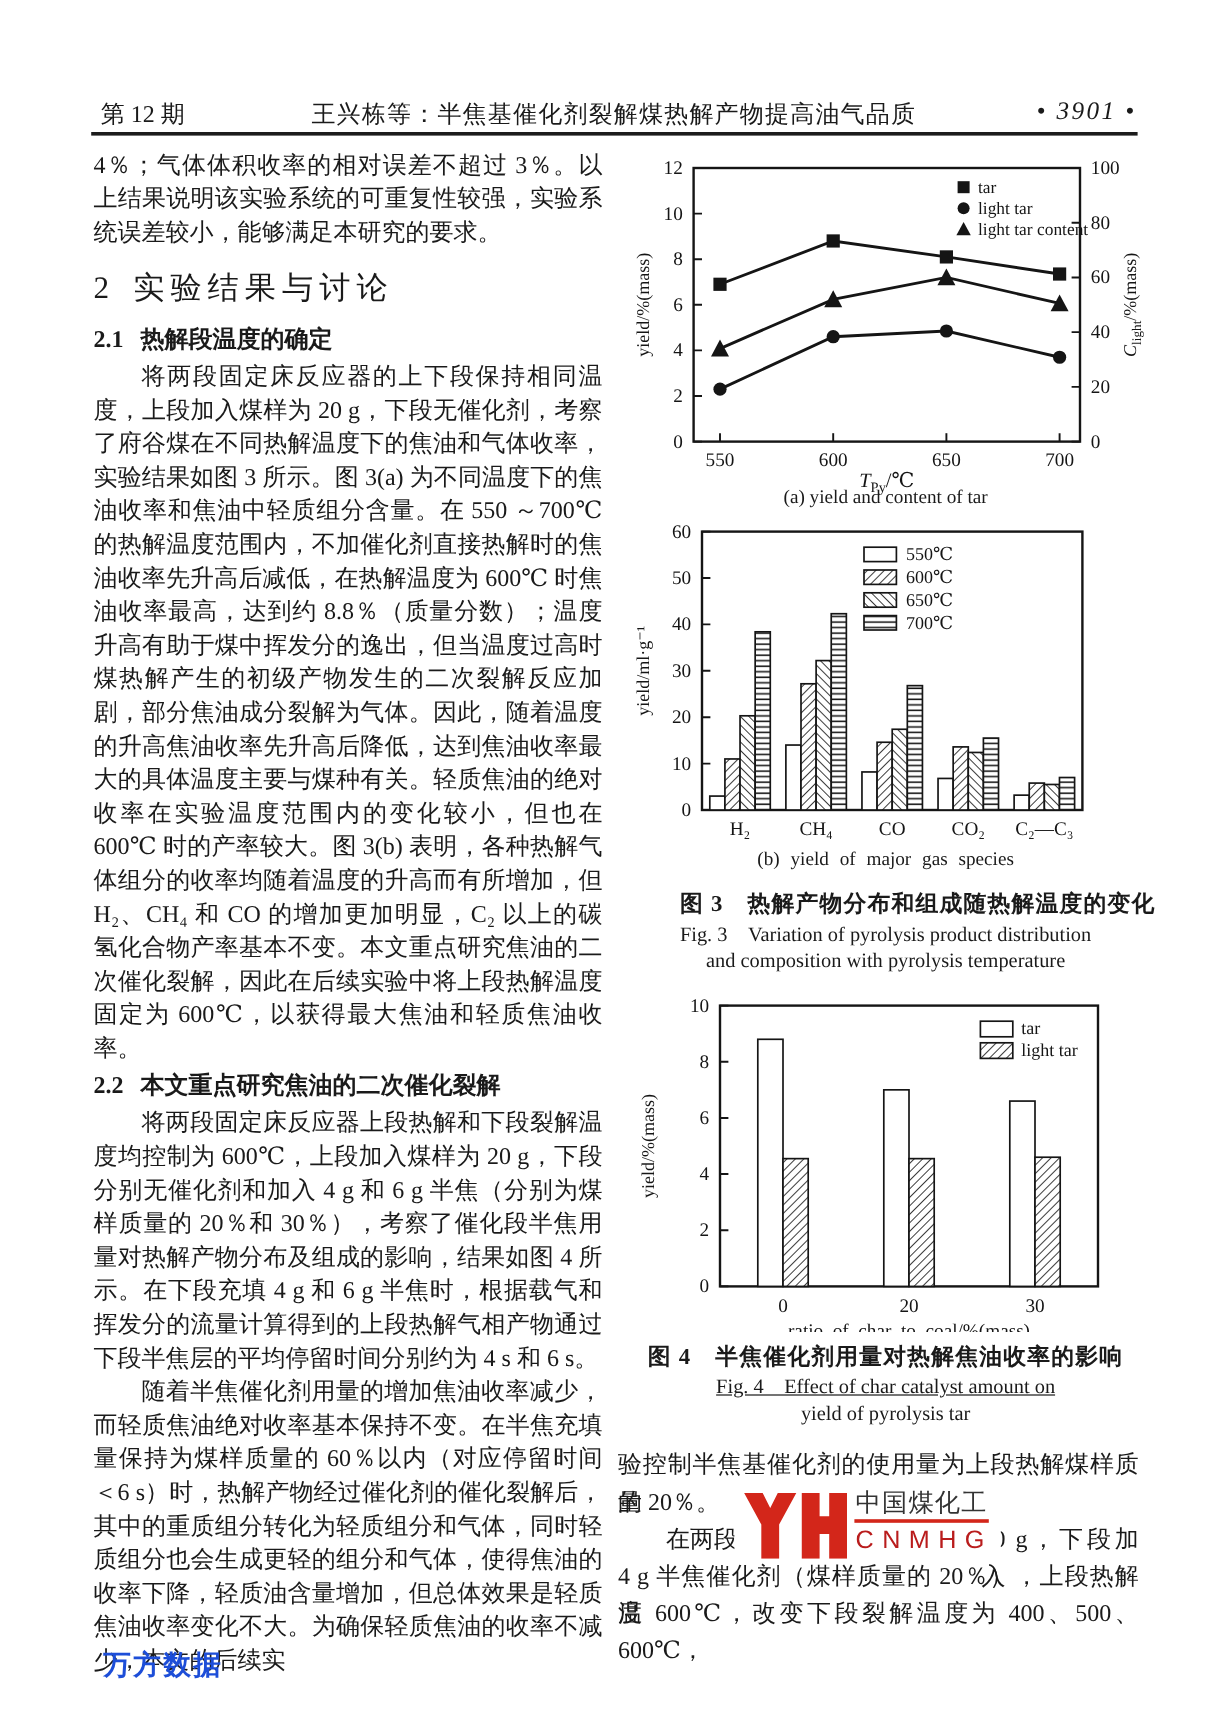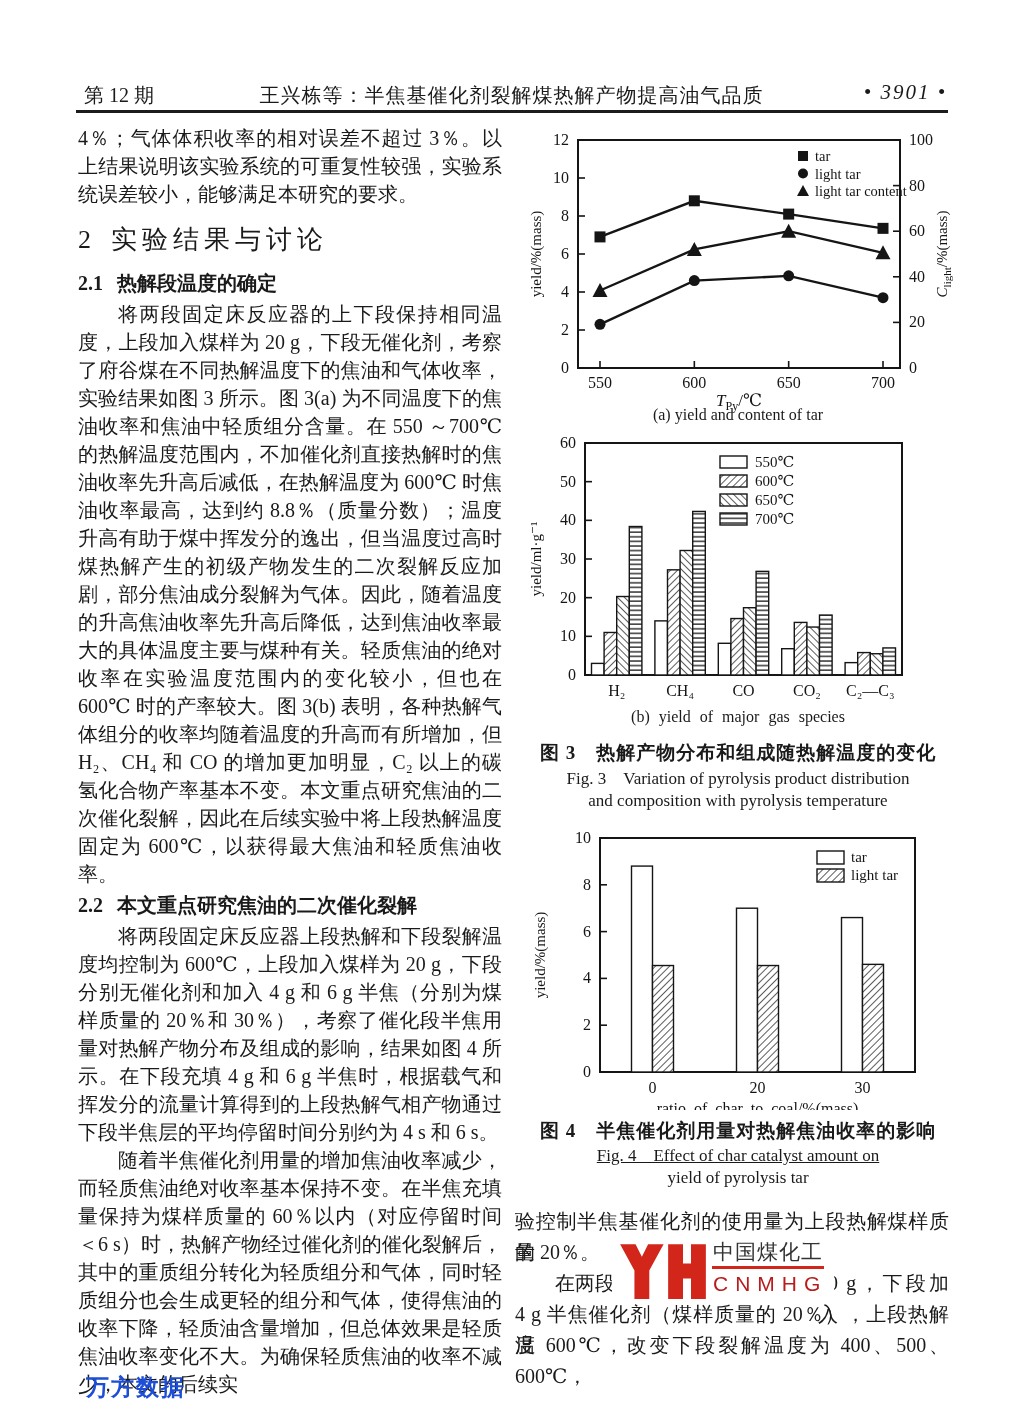--- a/index.html
+++ b/index.html
@@ -212,21 +212,21 @@
     <rect x="207" y="64" width="27" height="12" fill="#ffffff"></rect>
     <rect x="207" y="64" width="27" height="12" fill="url(#hr)" stroke="#151515" stroke-width="1.4"></rect>
     <text x="242" y="75" font-size="15" text-anchor="start" fill="#151515" font-family="&quot;Liberation Serif&quot;,&quot;DejaVu Serif&quot;,serif">650℃</text>
     <rect x="207" y="83" width="27" height="12" fill="#ffffff"></rect>
     <rect x="207" y="83" width="27" height="12" fill="url(#hh)" stroke="#151515" stroke-width="1.4"></rect>
     <text x="242" y="94" font-size="15" text-anchor="start" fill="#151515" font-family="&quot;Liberation Serif&quot;,&quot;DejaVu Serif&quot;,serif">700℃</text>
     <text x="28" y="129" font-size="15" text-anchor="middle" fill="#151515" font-family="&quot;Liberation Serif&quot;,&quot;DejaVu Serif&quot;,serif" transform="rotate(-90 28 129)">yield/ml·g⁻¹</text>
   </svg>
 <div class="abs cap wordsp" style="top:708px;">(b) yield of major gas species</div>
 
-<div class="abs cap-zh" style="top:740px;">图 3　热解产物分布和组成随热解温度的变化</div>
+<div class="abs cap-zh" style="top:740px;text-align:right;">图 3　热解产物分布和组成随热解温度的变化</div>
 <div class="abs cap-en" style="top:767px;">Fig. 3　Variation of pyrolysis product distribution</div>
 <div class="abs cap-en" style="top:791px;">and composition with pyrolysis temperature</div>
 
 <svg id="chartC" class="abs" style="left:513px;top:818px;" width="450" height="292">
     <rect x="87" y="20" width="315" height="234" fill="none" stroke="#151515" stroke-width="2"></rect>
     <line x1="87" y1="254" x2="94" y2="254" stroke="#151515" stroke-width="1.6"></line>
     <text x="78" y="259" font-size="16" text-anchor="end" fill="#151515" font-family="&quot;Liberation Serif&quot;,&quot;DejaVu Serif&quot;,serif">0</text>
     <line x1="87" y1="207.2" x2="94" y2="207.2" stroke="#151515" stroke-width="1.6"></line>
     <text x="78" y="212.2" font-size="16" text-anchor="end" fill="#151515" font-family="&quot;Liberation Serif&quot;,&quot;DejaVu Serif&quot;,serif">2</text>
     <line x1="87" y1="160.39999999999998" x2="94" y2="160.39999999999998" stroke="#151515" stroke-width="1.6"></line>

